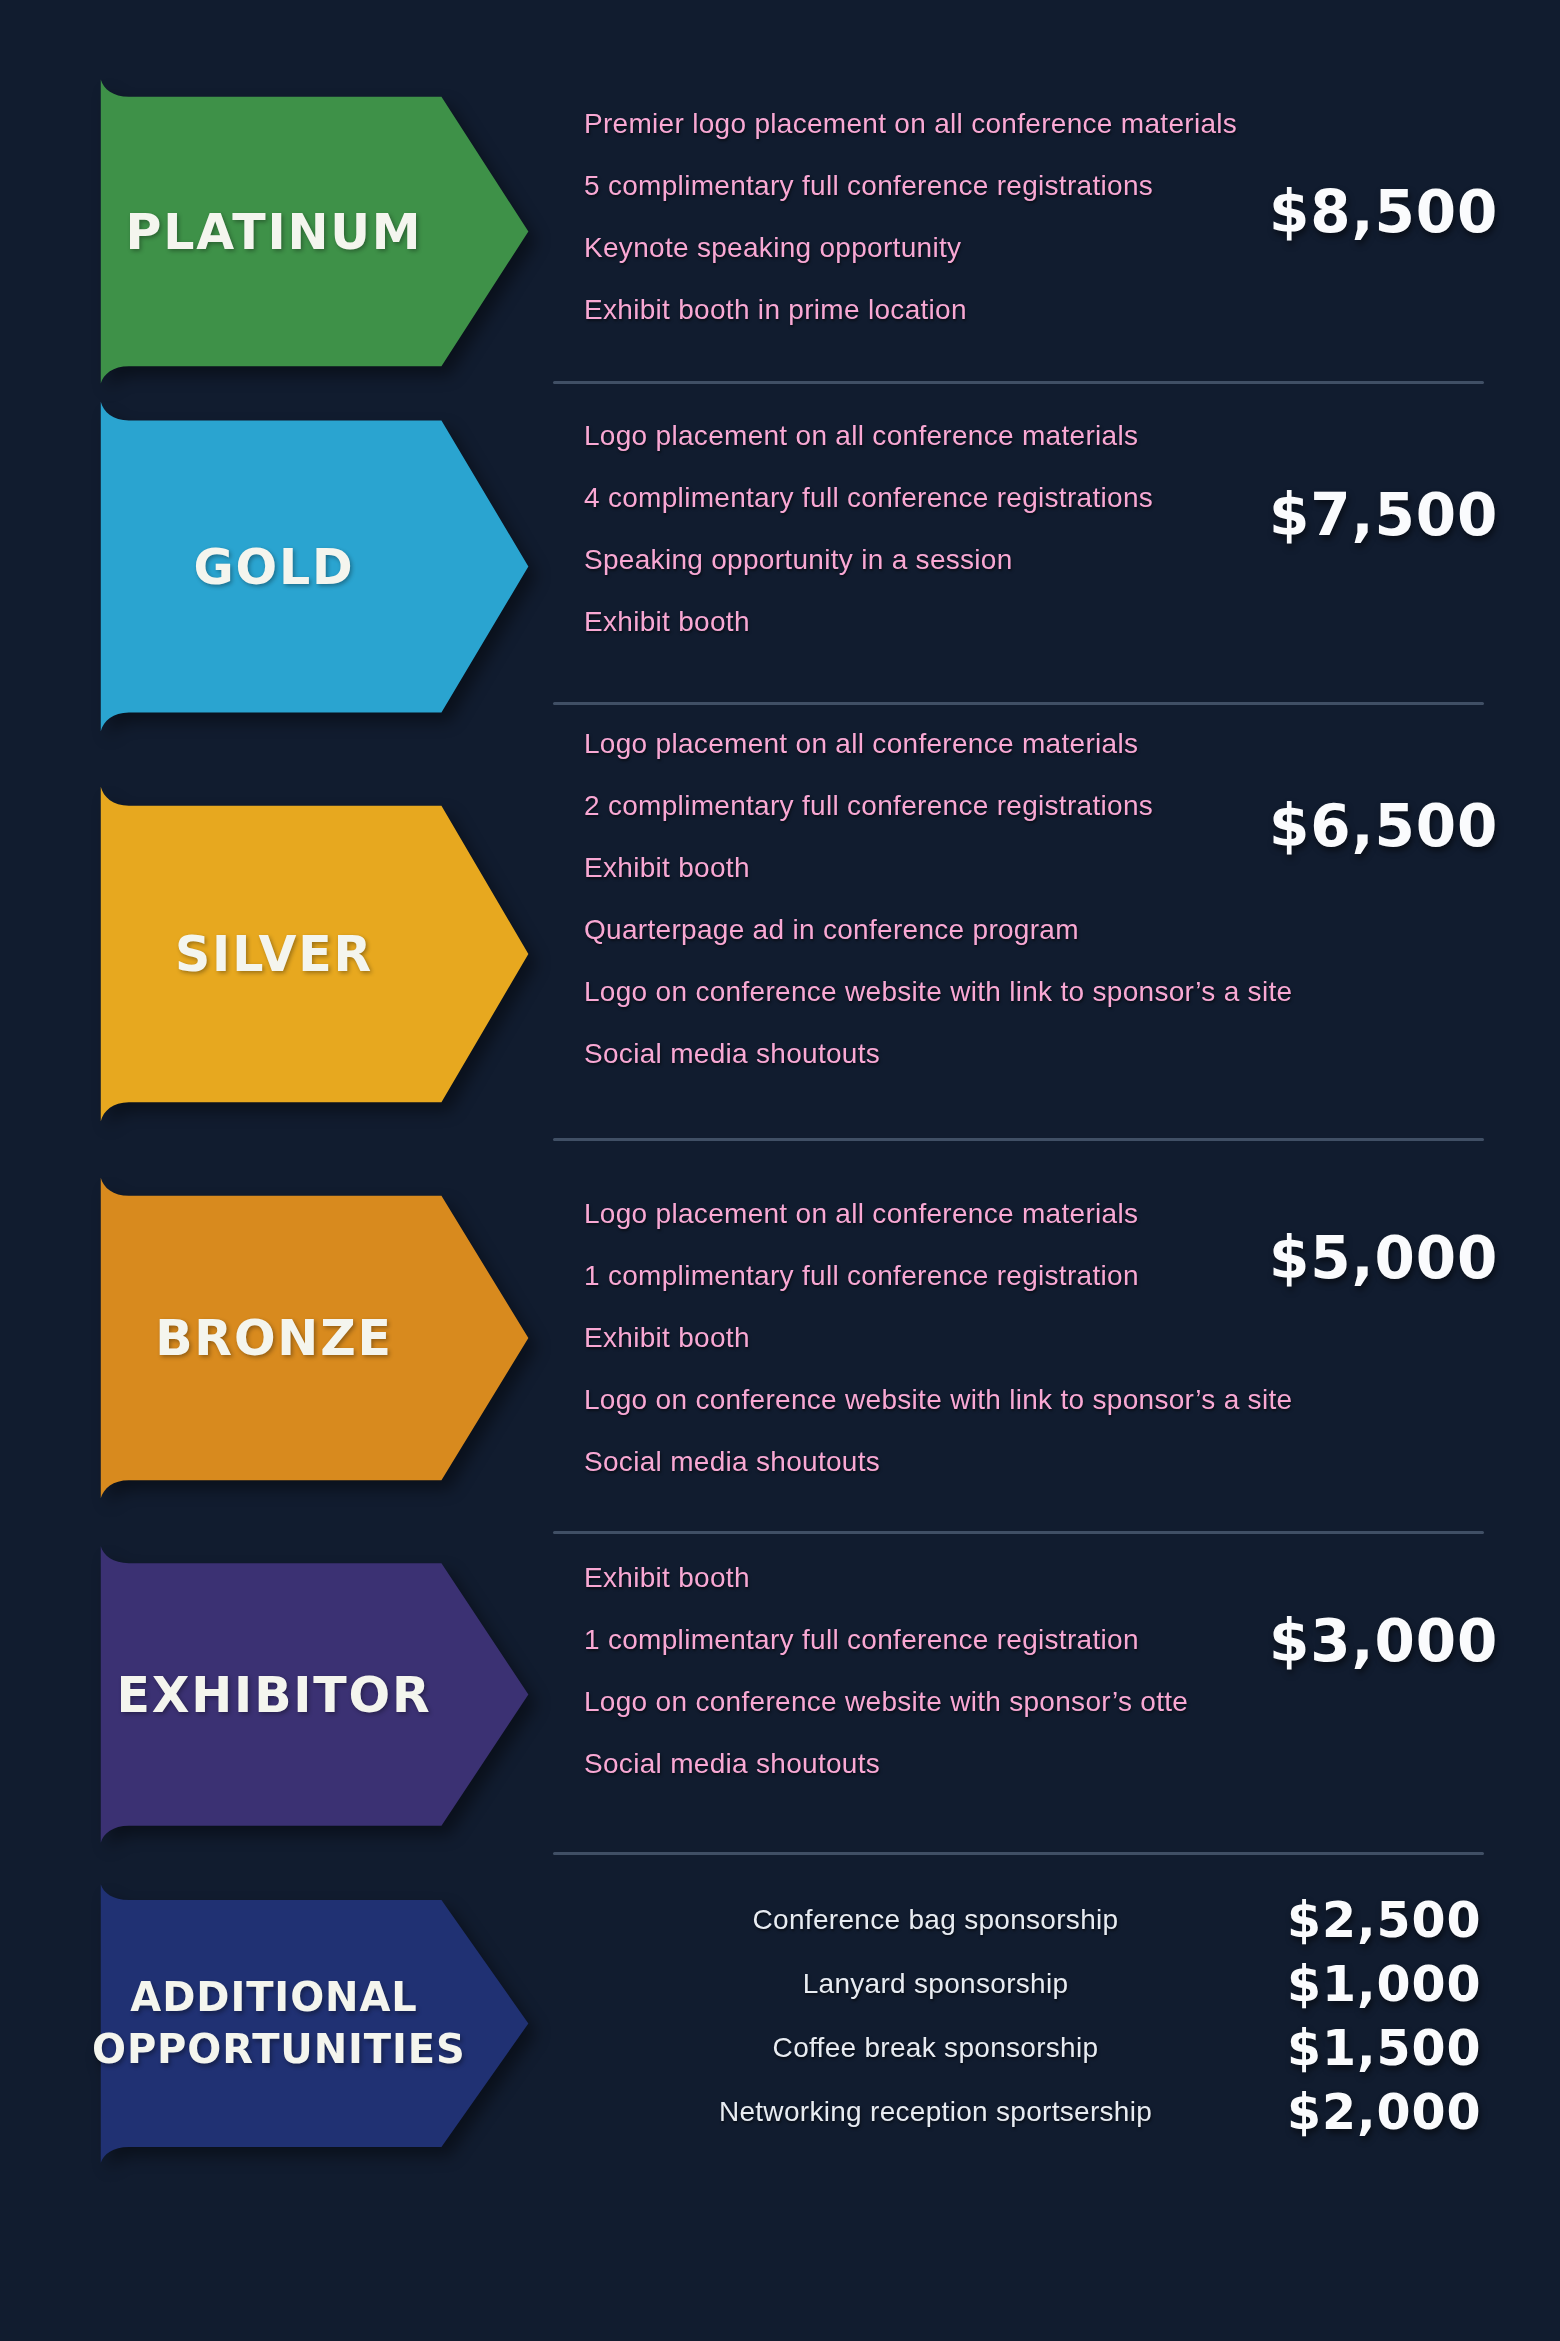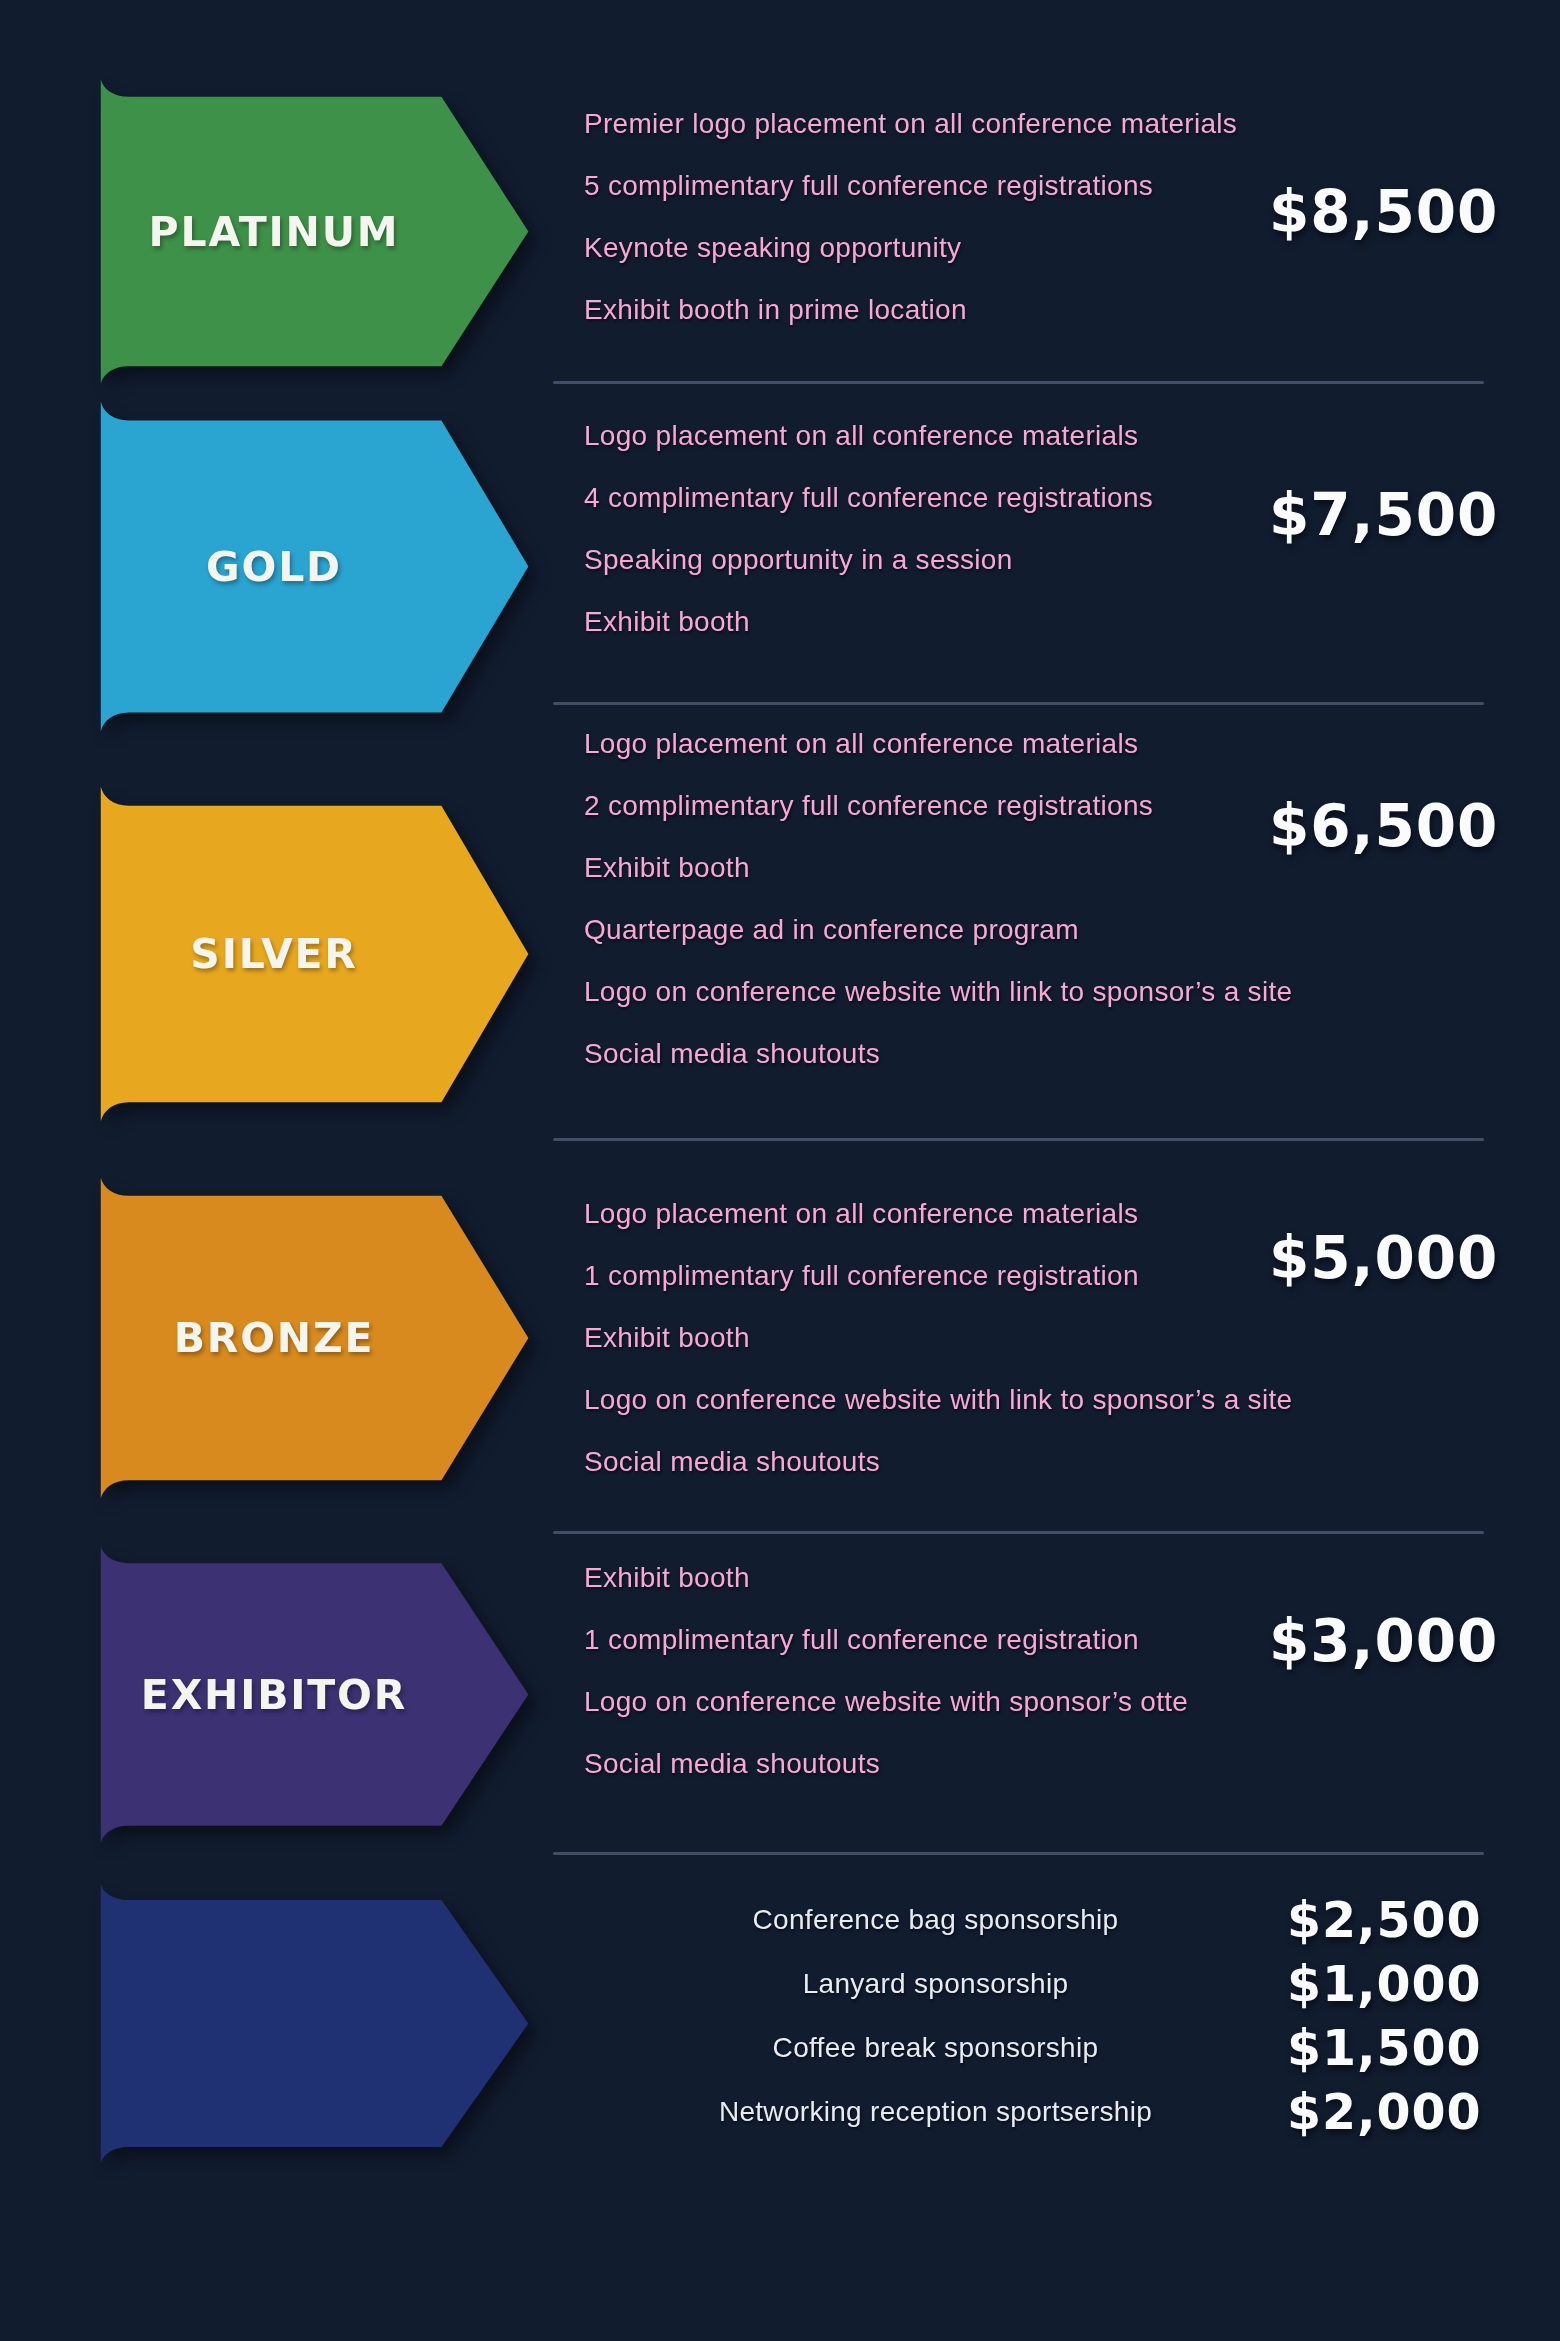--- a/index.html
+++ b/index.html
@@ -29,21 +29,21 @@
   .b1{height:311px;margin-top:79px;}
   .b2{height:337px;margin-top:44px;}
   .b3{height:342px;margin-top:61px;}
   .b4{height:328px;}
   .b5{height:303px;}
   .b6{height:285px;margin-top:26px;}
   .blabel{
     position:absolute;left:0;width:364px;top:50%;transform:translateY(-50%);
     text-align:center;
     font-family:"DejaVu Sans",sans-serif;
-    font-weight:700;font-size:41px;letter-spacing:1.8px;
+    font-weight:700;font-size:49px;letter-spacing:1.8px;
     color:#f4f5ee;
     text-shadow:1.8px 2.6px 4.4px rgba(0,0,0,.32);
   }
   .r6 .blabel{font-size:40px;line-height:1.32;letter-spacing:0.9px;}
 
   
   .content{
     position:relative;flex:1;height:100%;
     margin-left:53px;
     display:flex;flex-direction:column;justify-content:center;
@@ -192,20 +192,24 @@
     <div class="price">$3,000</div>
     <div class="divider"></div>
   </div>
 </section>
 
 <section class="row r6">
   <div class="banner b6">
     <svg viewBox="0 0 500 360" preserveAspectRatio="none">
       <path d="M10 4 C13 15 24 24 42 24 L398 24 L497 180 L398 336 L42 336 C24 336 13 345 10 356 Z" fill="#203173"></path>
     </svg>
+    <div class="blabel">
+      <div>ADDITIONAL</div>
+      <div>OPPORTUNITIES</div>
+    </div>
   </div>
   <div class="content">
     <div class="addl-list">
       <div class="addl-row">
         <div class="addl-label">Conference bag sponsorship</div>
         <div class="addl-price">$2,500</div>
       </div>
       <div class="addl-row">
         <div class="addl-label">Lanyard sponsorship</div>
         <div class="addl-price">$1,000</div>

